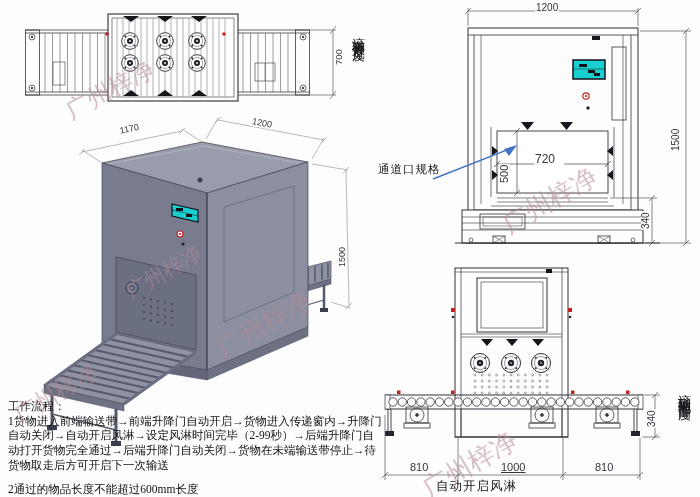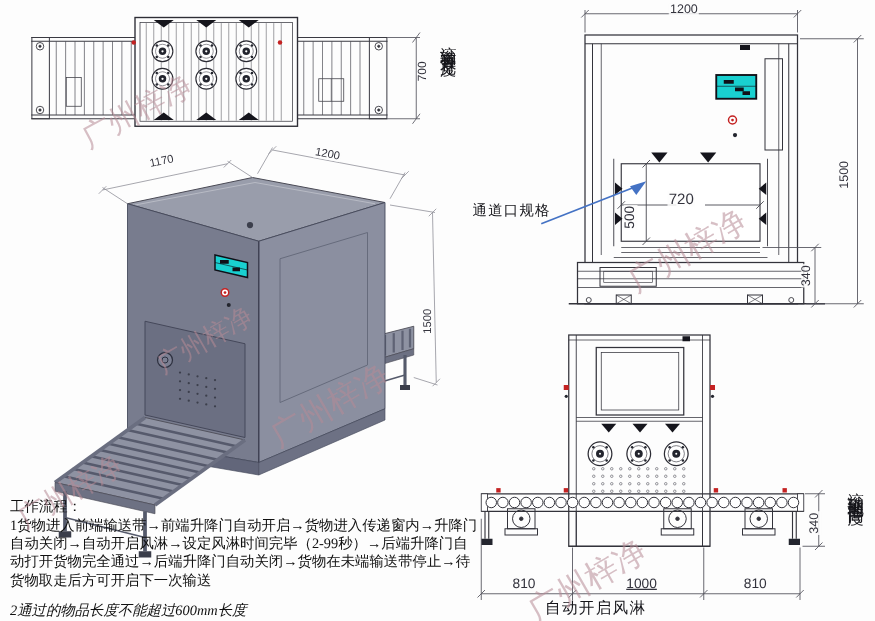--- a/index.html
+++ b/index.html
@@ -9,21 +9,21 @@
   .dim{position:absolute;font-family:"Liberation Sans",sans-serif;font-size:10px;color:#33333d;
        background:rgba(253,253,253,.85);padding:0 1px;white-space:nowrap;line-height:1;}
   .rot{transform-origin:0 0;transform:rotate(-90deg);}
   .cjk{position:absolute;font-family:"Liberation Serif",serif;color:#15151a;white-space:nowrap;line-height:1;}
   .vtext{position:absolute;writing-mode:vertical-rl;text-orientation:upright;
          font-family:"Liberation Serif",serif;color:#15151a;letter-spacing:2px;line-height:1;}
   .wm{position:absolute;font-family:"Liberation Serif",serif;color:rgba(183,139,150,.55);
       white-space:nowrap;pointer-events:none;line-height:1;}
   .workflow{position:absolute;left:8px;top:399px;width:374px;font-family:"Liberation Serif",serif;
             font-size:11.5px;line-height:1.28;color:#101010;}
-  .wf-gap{margin-top:9px;font-style:italic;}
+  .wf-gap{margin-top:9px;}
 </style>
 </head>
 <body>
 
 <div id="canvas">
 
   <svg style="left:25px;top:8px" width="320" height="100" viewBox="0 0 320 100">
     <g stroke="#3a3a42" fill="none" stroke-width=".8">
       <line x1="0" y1="22" x2="285" y2="22"></line>
         <line x1="0" y1="25" x2="285" y2="25"></line>

